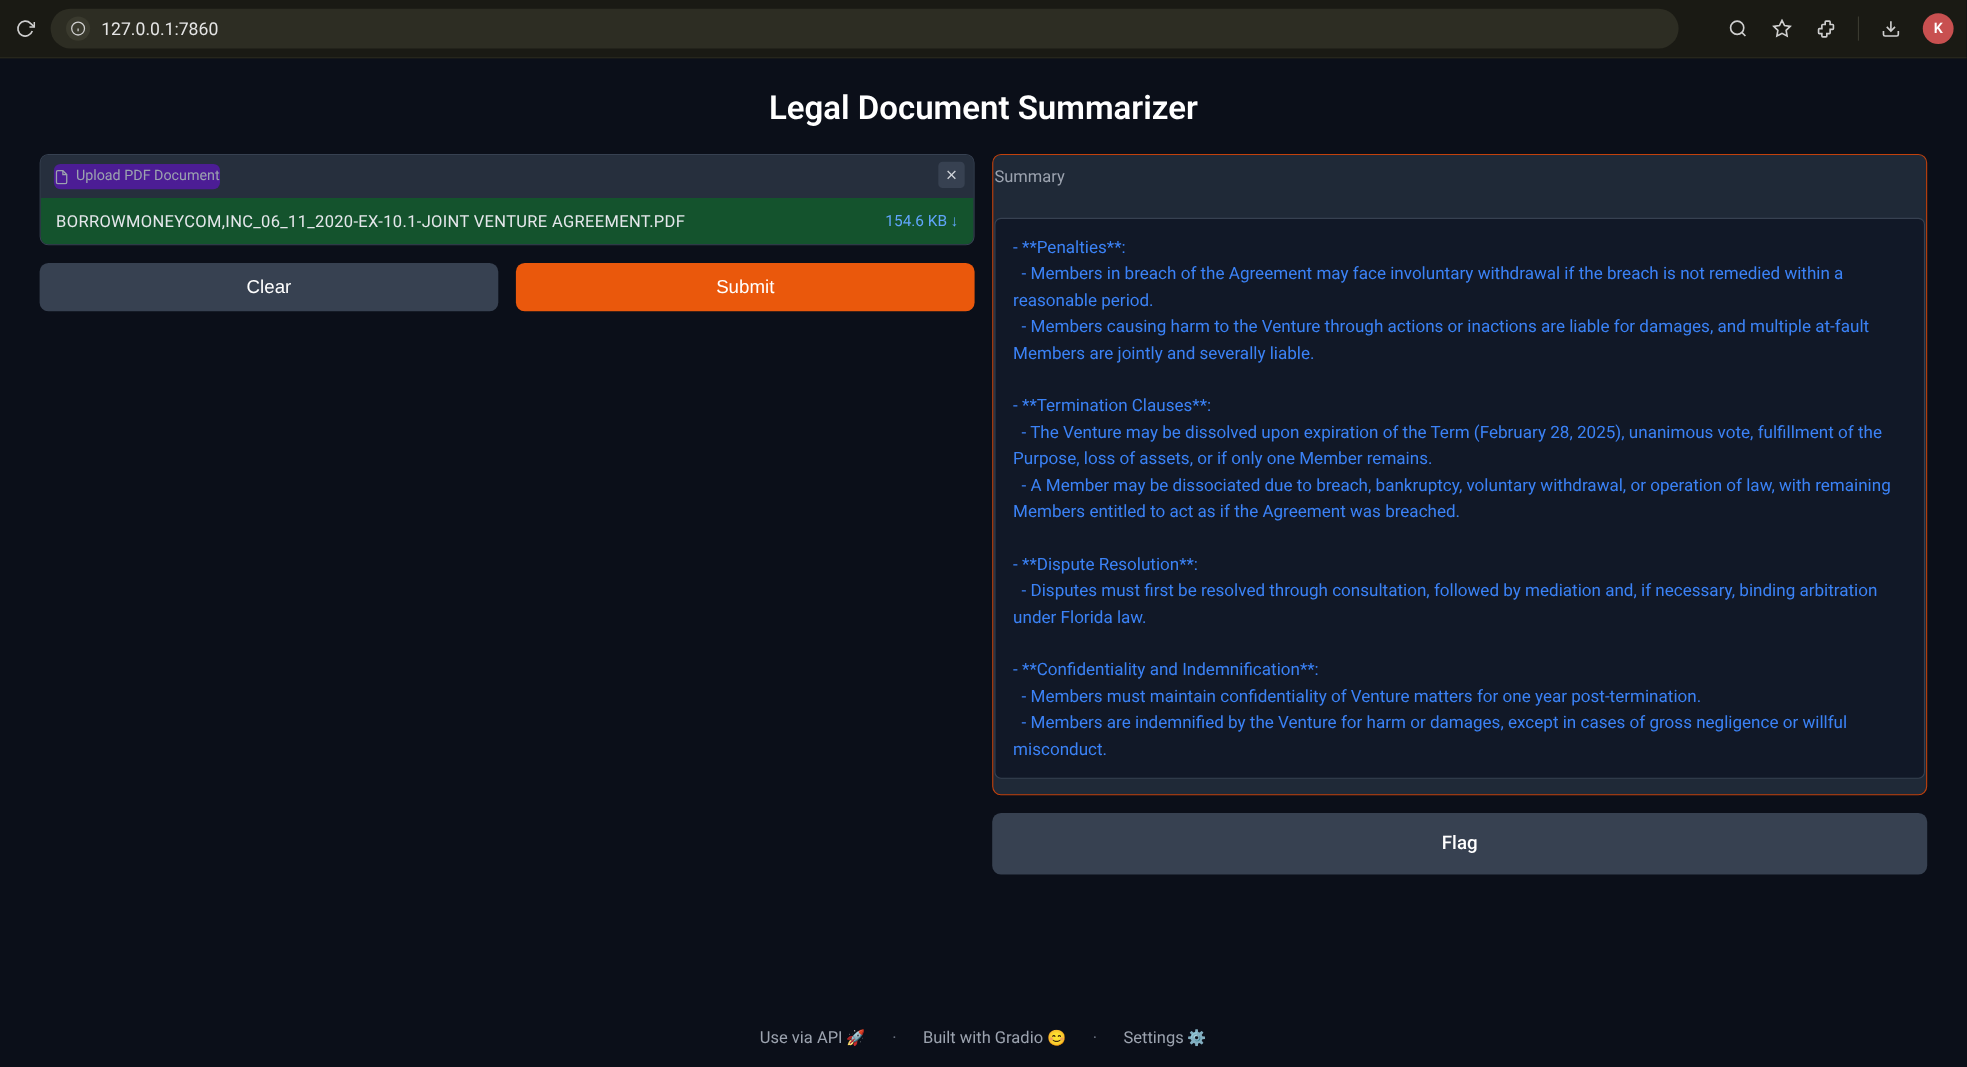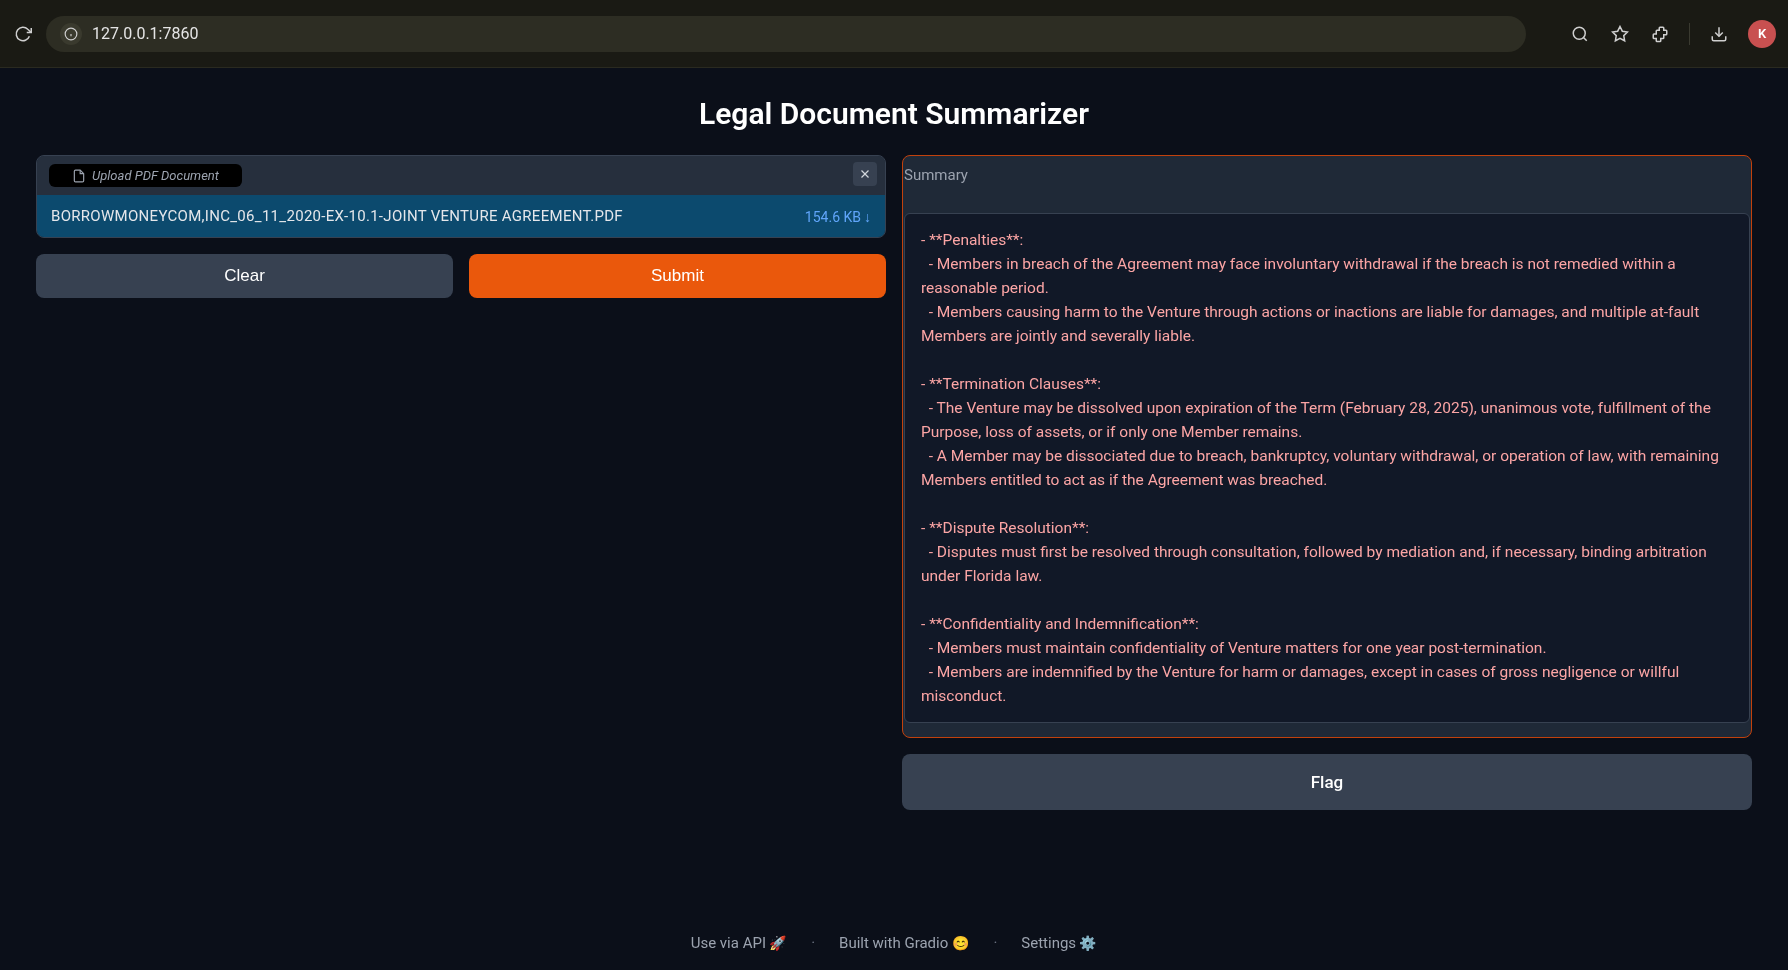--- a/index.html
+++ b/index.html
@@ -11,21 +11,21 @@
   background: #0b0f19;
   color: #e5e7eb;
   font-family: -apple-system, BlinkMacSystemFont, "Segoe UI", Roboto, sans-serif;
   width: 1788px;
   height: 970px;
   overflow: hidden;
 }
 
 
 .browser-chrome {
-  height: 68px;
+  height: 53px;
   background: #1a1a14;
   display: flex;
   align-items: center;
   padding: 0 12px;
   border-bottom: 1px solid #2a2a20;
   gap: 12px;
 }
 .chrome-btn {
   width: 22px;
   height: 22px;
@@ -120,49 +120,48 @@
   align-items: center;
   padding: 8px 12px;
   background: #262f3d;
   gap: 8px;
   position: relative;
 }
 .upload-label-chip {
   display: flex;
   align-items: center;
   gap: 6px;
-  background: #000000;
-  padding: 4px 23px;
+  background: #4c1d95;
+  padding: 4px 0;
   border-radius: 6px;
   font-size: 13px;
   color: #9ca3af;
-  font-style: italic;
 }
 .upload-label-chip svg { width: 14px; height: 14px; }
 .upload-close {
   position: absolute;
   right: 8px;
   top: 6px;
   width: 24px;
   height: 24px;
   display: flex;
   align-items: center;
   justify-content: center;
   background: #374151;
   border-radius: 4px;
   cursor: pointer;
   color: #d1d5db;
 }
 .upload-close svg { width: 14px; height: 14px; }
 .file-row {
   display: flex;
-  align-items: flex-end;
+  align-items: flex-start;
   justify-content: space-between;
   padding: 12px 14px;
-  background: #0c4a6e;
+  background: #14532d;
   margin: 0;
 }
 .file-name {
   font-size: 15px;
   color: #e5e7eb;
   letter-spacing: 0.3px;
 }
 .file-size {
   font-size: 14px;
   color: #60a5fa;
@@ -208,21 +207,21 @@
   color: #9ca3af;
   margin-bottom: 10px;
 }
 .summary-text {
   background: #111827;
   border: 1px solid #374151;
   border-radius: 6px;
   padding: 14px 16px;
   font-size: 15.5px;
   line-height: 1.55;
-  color: #fca5a5;
+  color: #3b82f6;
   white-space: pre-wrap;
   min-height: 430px;
   margin-top: 29px;
 }
 
 .btn-flag {
   height: 56px;
   border-radius: 8px;
   background: #374151;
   color: #ffffff;

